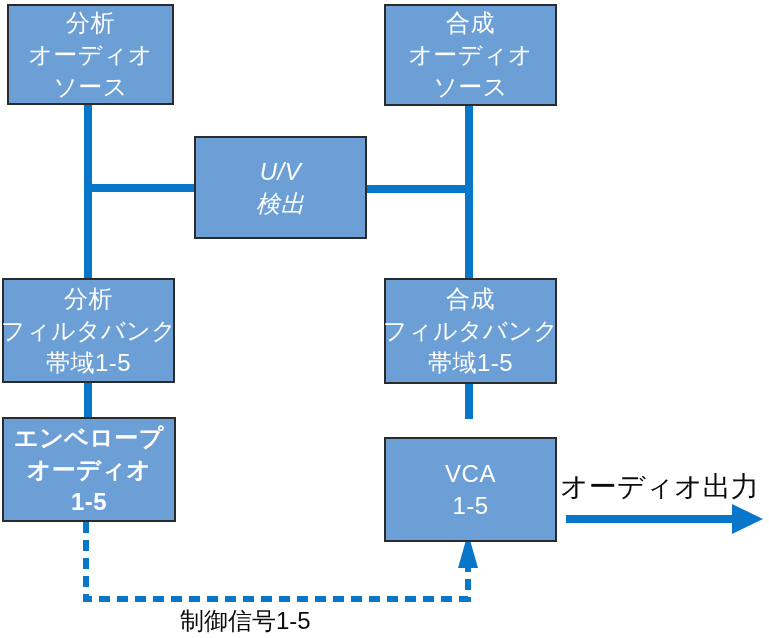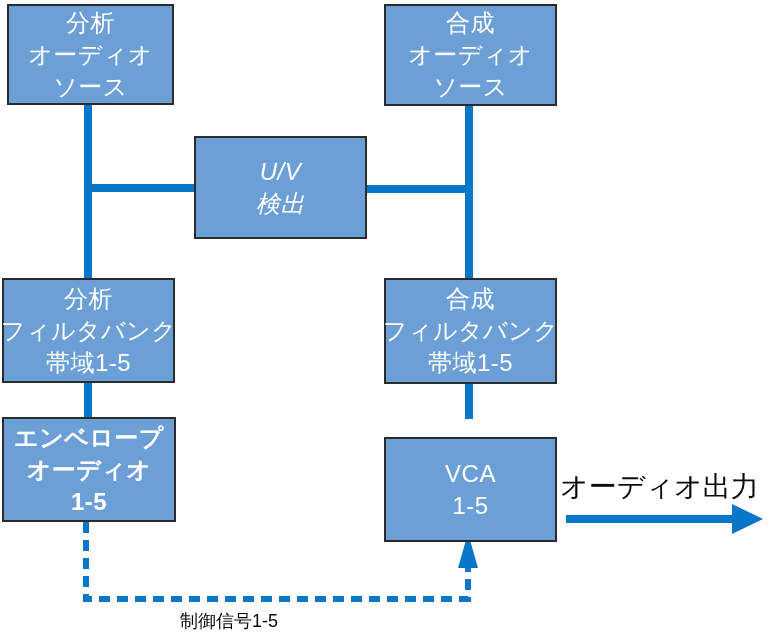--- a/index.html
+++ b/index.html
@@ -53,21 +53,21 @@
     z-index: 2;
     color: var(--label-text);
     white-space: nowrap;
   }
   #audio-output-label {
     left: 560px; top: 470px; width: 209px;
     font-size: 28px; line-height: 34px;
   }
   #control-signal-label {
     left: 180px; top: 606px; width: 210px;
-    font-size: 18px; line-height: 30px;
+    font-size: 24px; line-height: 30px;
   }
   
   #box-analysis-source     { left: 7px;   top: 4px;   width: 167px; height: 101px; }
   #box-synthesis-source    { left: 384px; top: 4px;   width: 173px; height: 102px; }
   #box-uv-detection        { left: 194px; top: 136px; width: 173px; height: 103px; font-style: italic; }
   #box-analysis-filterbank { left: 2px;   top: 278px; width: 173px; height: 105px; }
   #box-synthesis-filterbank{ left: 384px; top: 278px; width: 173px; height: 106px; }
   #box-envelope-follower   { left: 2px;   top: 417px; width: 174px; height: 105px; font-weight: bold; }
   #box-vca                 { left: 384px; top: 417px; width: 173px; height: 105px; margin-top: 20px; }
 </style>

